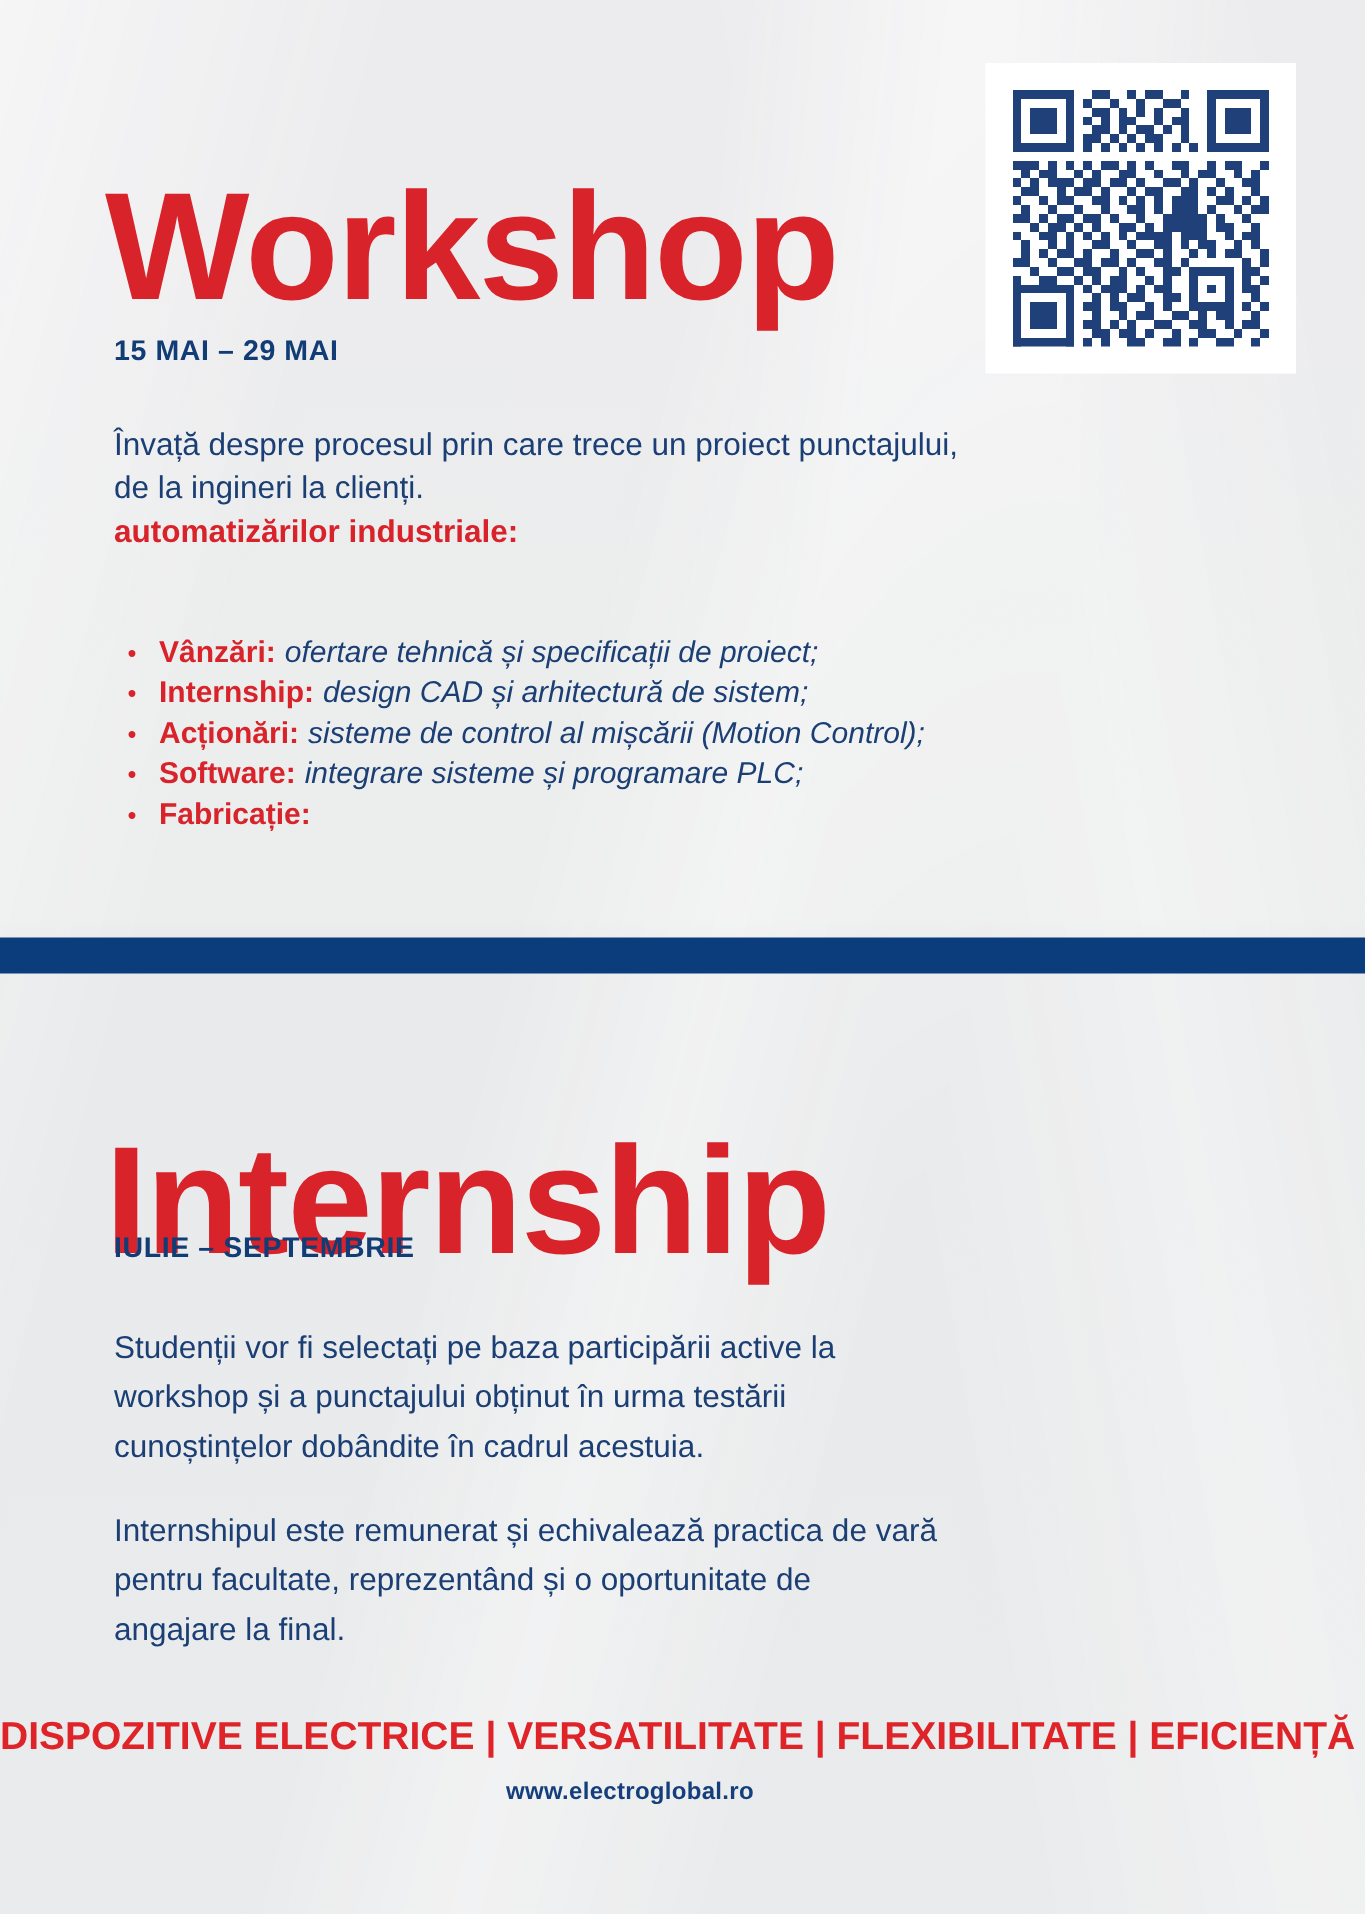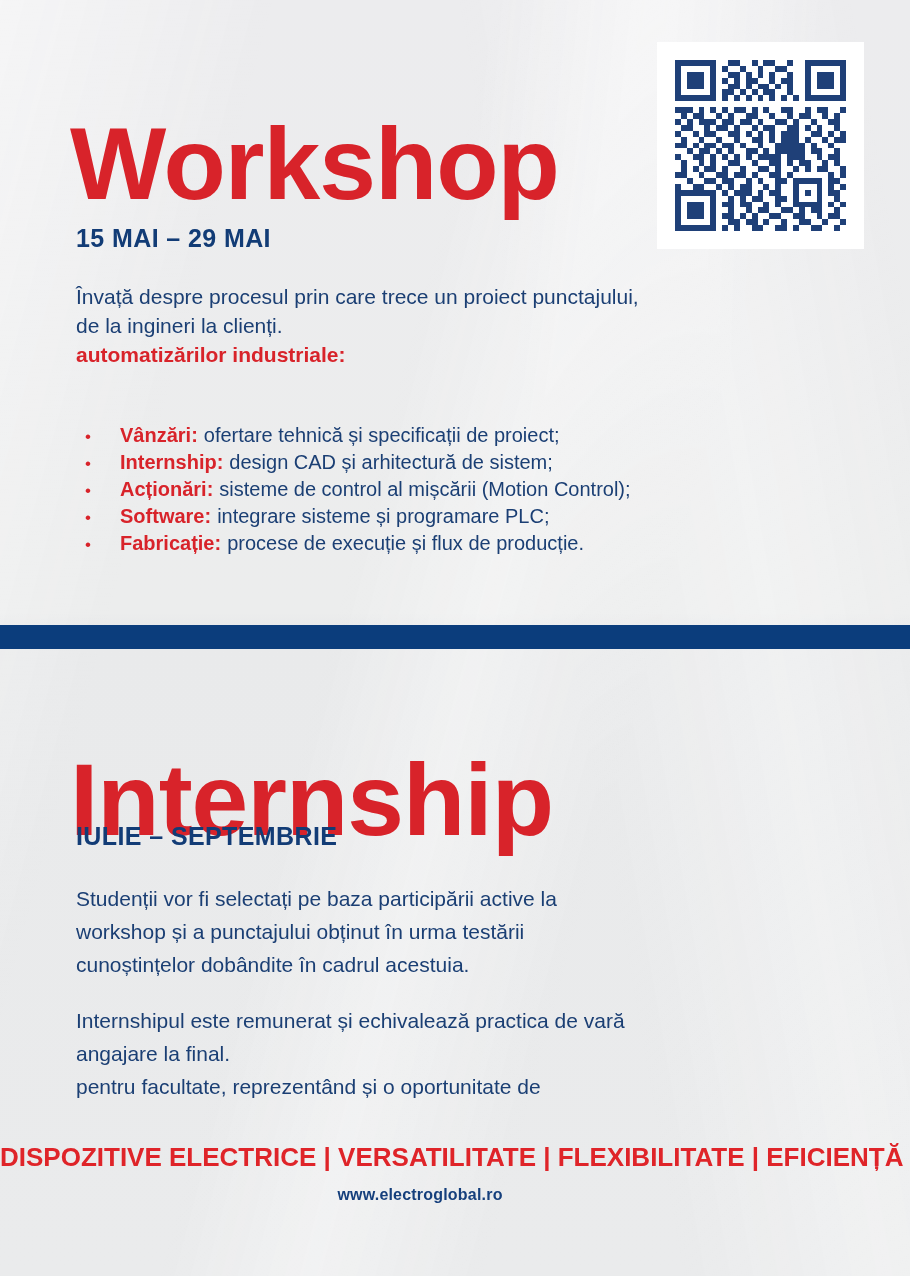--- a/index.html
+++ b/index.html
@@ -85,21 +85,21 @@
   #title-internship {
     left: 70px;
     top: 749px;
     font-size: 102px;
   }
 
   .subtitle-dates {
     position: absolute;
     font-weight: 700;
     color: #123c76;
-    font-size: 25px;
+    font-size: 19px;
     letter-spacing: .4px;
     white-space: nowrap;
   }
   #dates-workshop { left: 76px; top: 224px; }
   #dates-internship { left: 76px; top: 822px; }
 
   .body-block {
     position: absolute;
     left: 76px;
     color: #1b3f74;
@@ -136,23 +136,22 @@
     font-size: 17px;
     line-height: 27px;
     text-align: left;
     padding-left: 9px;
     box-sizing: border-box;
   }
   .bullet-label {
     color: #d8232a;
     font-weight: 700;
     margin-right: 6px;
-    margin-left: 14px;
-  }
-  .bullet-text { color: #1b3f74; }
+  }
+  .bullet-text { color: #1b3f74; font-style: italic; }
 
   
   .divider-bar {
     position: absolute;
     left: 0;
     top: 625px;
     width: 910px;
     height: 24px;
     background: #0b3d7c;
   }
@@ -511,21 +510,20 @@
         <span class="bullet-text">sisteme de control al mișcării (Motion Control);</span>
       </div>
       <div class="bullet-row">
         <span class="bullet-dot">•</span>
         <span class="bullet-label">Software:</span>
         <span class="bullet-text">integrare sisteme și programare PLC;</span>
       </div>
       <div class="bullet-row">
         <span class="bullet-dot">•</span>
         <span class="bullet-label">Fabricație:</span>
-        <span class="bullet-text">procese de execuție și flux de producție.</span>
       </div>
     </div>
   </div>
 
   <div class="divider-bar"></div>
 
   <div class="section-internship"></div>
 
   <div class="title-big" id="title-internship">Internship</div>
 
@@ -533,22 +531,22 @@
 
   <div id="internship-body">
     <p>
       <span class="line">Studenții vor fi selectați pe baza participării active la</span>
       <span class="line">workshop și a punctajului obținut în urma testării</span>
       <span class="line">cunoștințelor dobândite în cadrul acestuia.</span>
     </p>
     <div class="para-gap"></div>
     <p>
       <span class="line">Internshipul este remunerat și echivalează practica de vară</span>
+      <span class="line">pentru facultate, reprezentând și o oportunitate de</span>
       <span class="line">angajare la final.</span>
-      <span class="line">pentru facultate, reprezentând și o oportunitate de</span>
     </p>
   </div>
 
   <div class="footer">
     <div id="footer-tagline">DISPOZITIVE ELECTRICE | VERSATILITATE | FLEXIBILITATE | EFICIENȚĂ</div>
     <a id="footer-url" href="#">www.electroglobal.ro</a>
   </div>
 
 </div>
 

